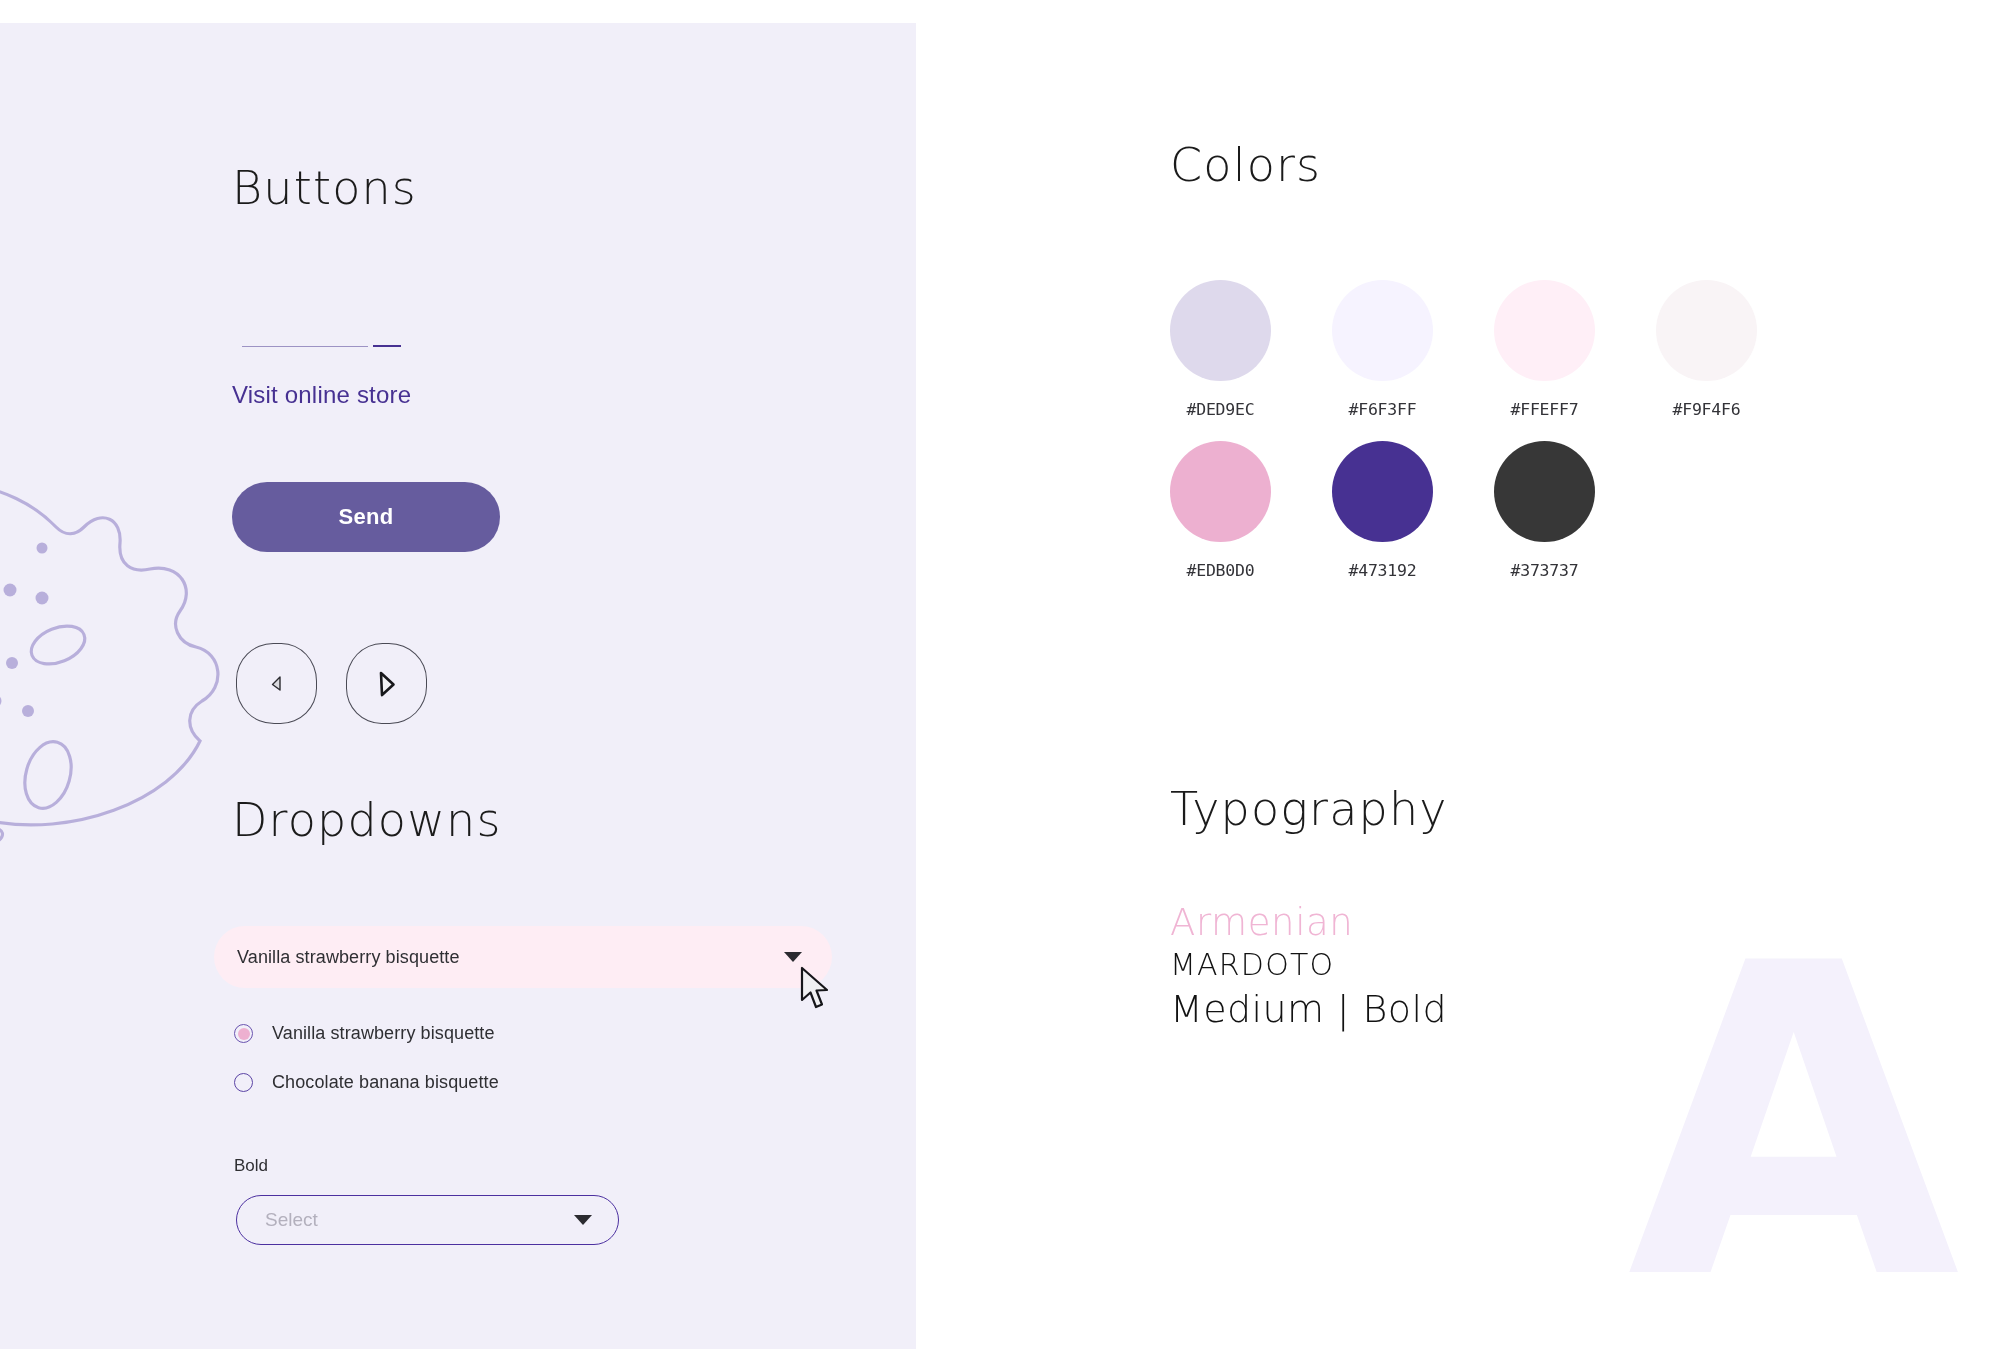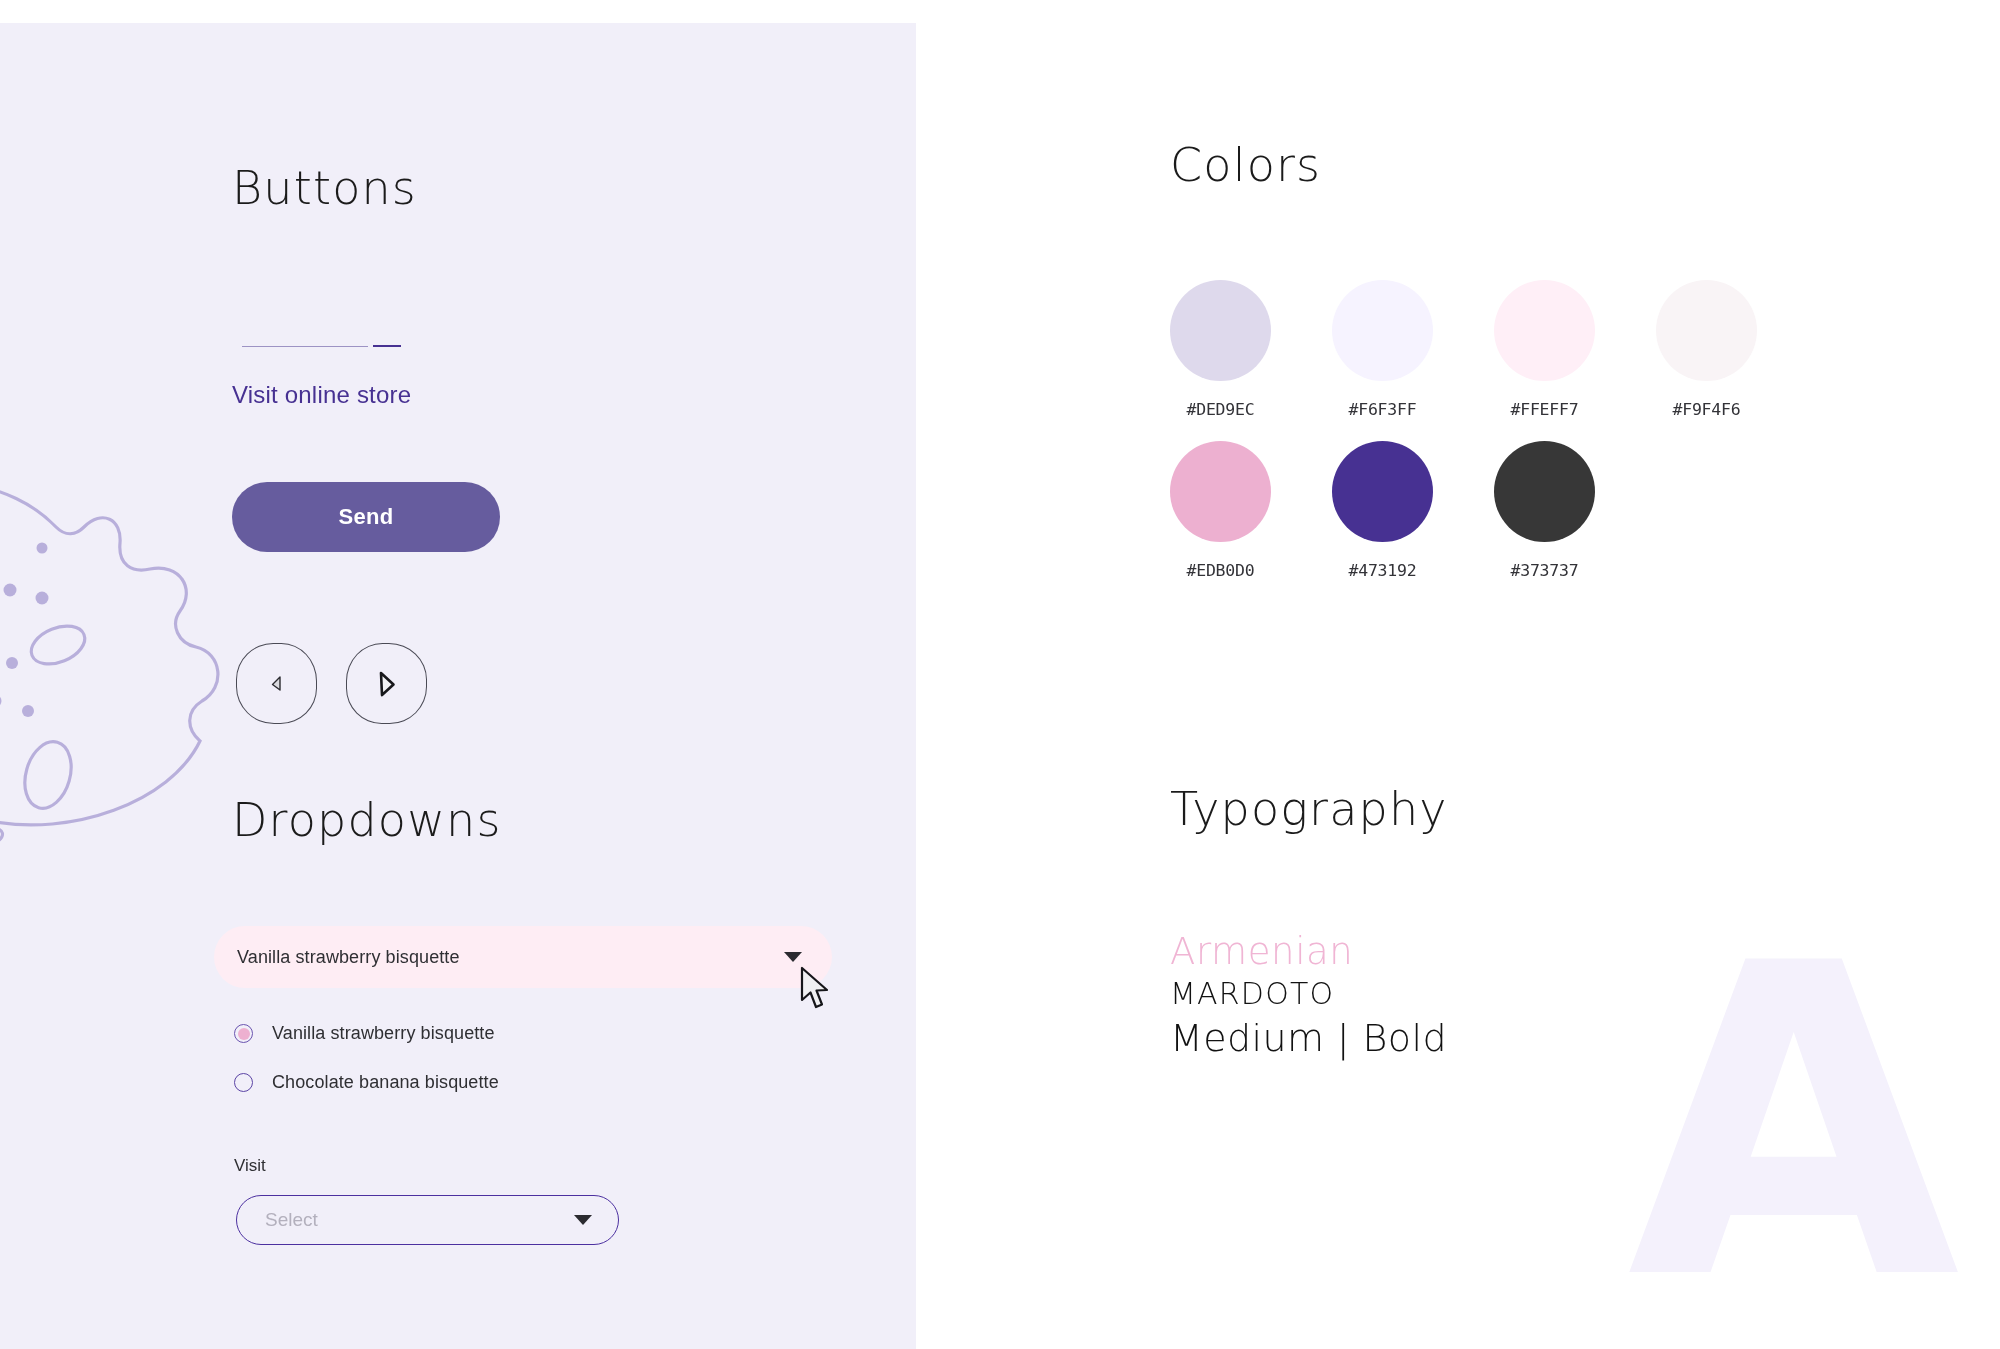--- a/index.html
+++ b/index.html
@@ -278,21 +278,21 @@
     position: absolute;
     left: 254px;
     top: 782px;
   }
 
   #type-specimens {
     position: absolute;
     left: 254px;
     top: 900px;
   }
-  .specimen { margin-bottom: 45px; margin-top: 29px; }
+  .specimen { margin-bottom: 45px; }
   .specimen-lang {
     font-family: "DejaVu Sans", sans-serif;
     font-weight: 300;
     font-size: 37px;
     color: #F0B5D4;
     letter-spacing: 0.6px;
     line-height: 1.25;
   }
   .specimen-name-sans {
     font-family: "DejaVu Sans", sans-serif;
@@ -405,21 +405,21 @@
           <span class="radio-inner"></span>
         </span>
         <span class="radio-label">Vanilla strawberry bisquette</span>
       </div>
       <div class="radio-row">
         <span class="radio-outer"></span>
         <span class="radio-label">Chocolate banana bisquette</span>
       </div>
     </div>
 
-    <label id="city-label">Visit</label>
+    <label id="city-label">Bold</label>
 
     <div id="city-select">
       <span id="city-select-value">Select</span>
       <span class="caret"></span>
     </div>
 
     <svg id="mouse-cursor" viewBox="0 0 34 46">
       <path d="M4 2 L4 34 L12.5 26.5 L18 41 L24 38.5 L18.5 24.5 L29 24 Z" fill="#f0f0f2" stroke="#16161a" stroke-width="2.2" stroke-linejoin="round"></path>
     </svg>
 

